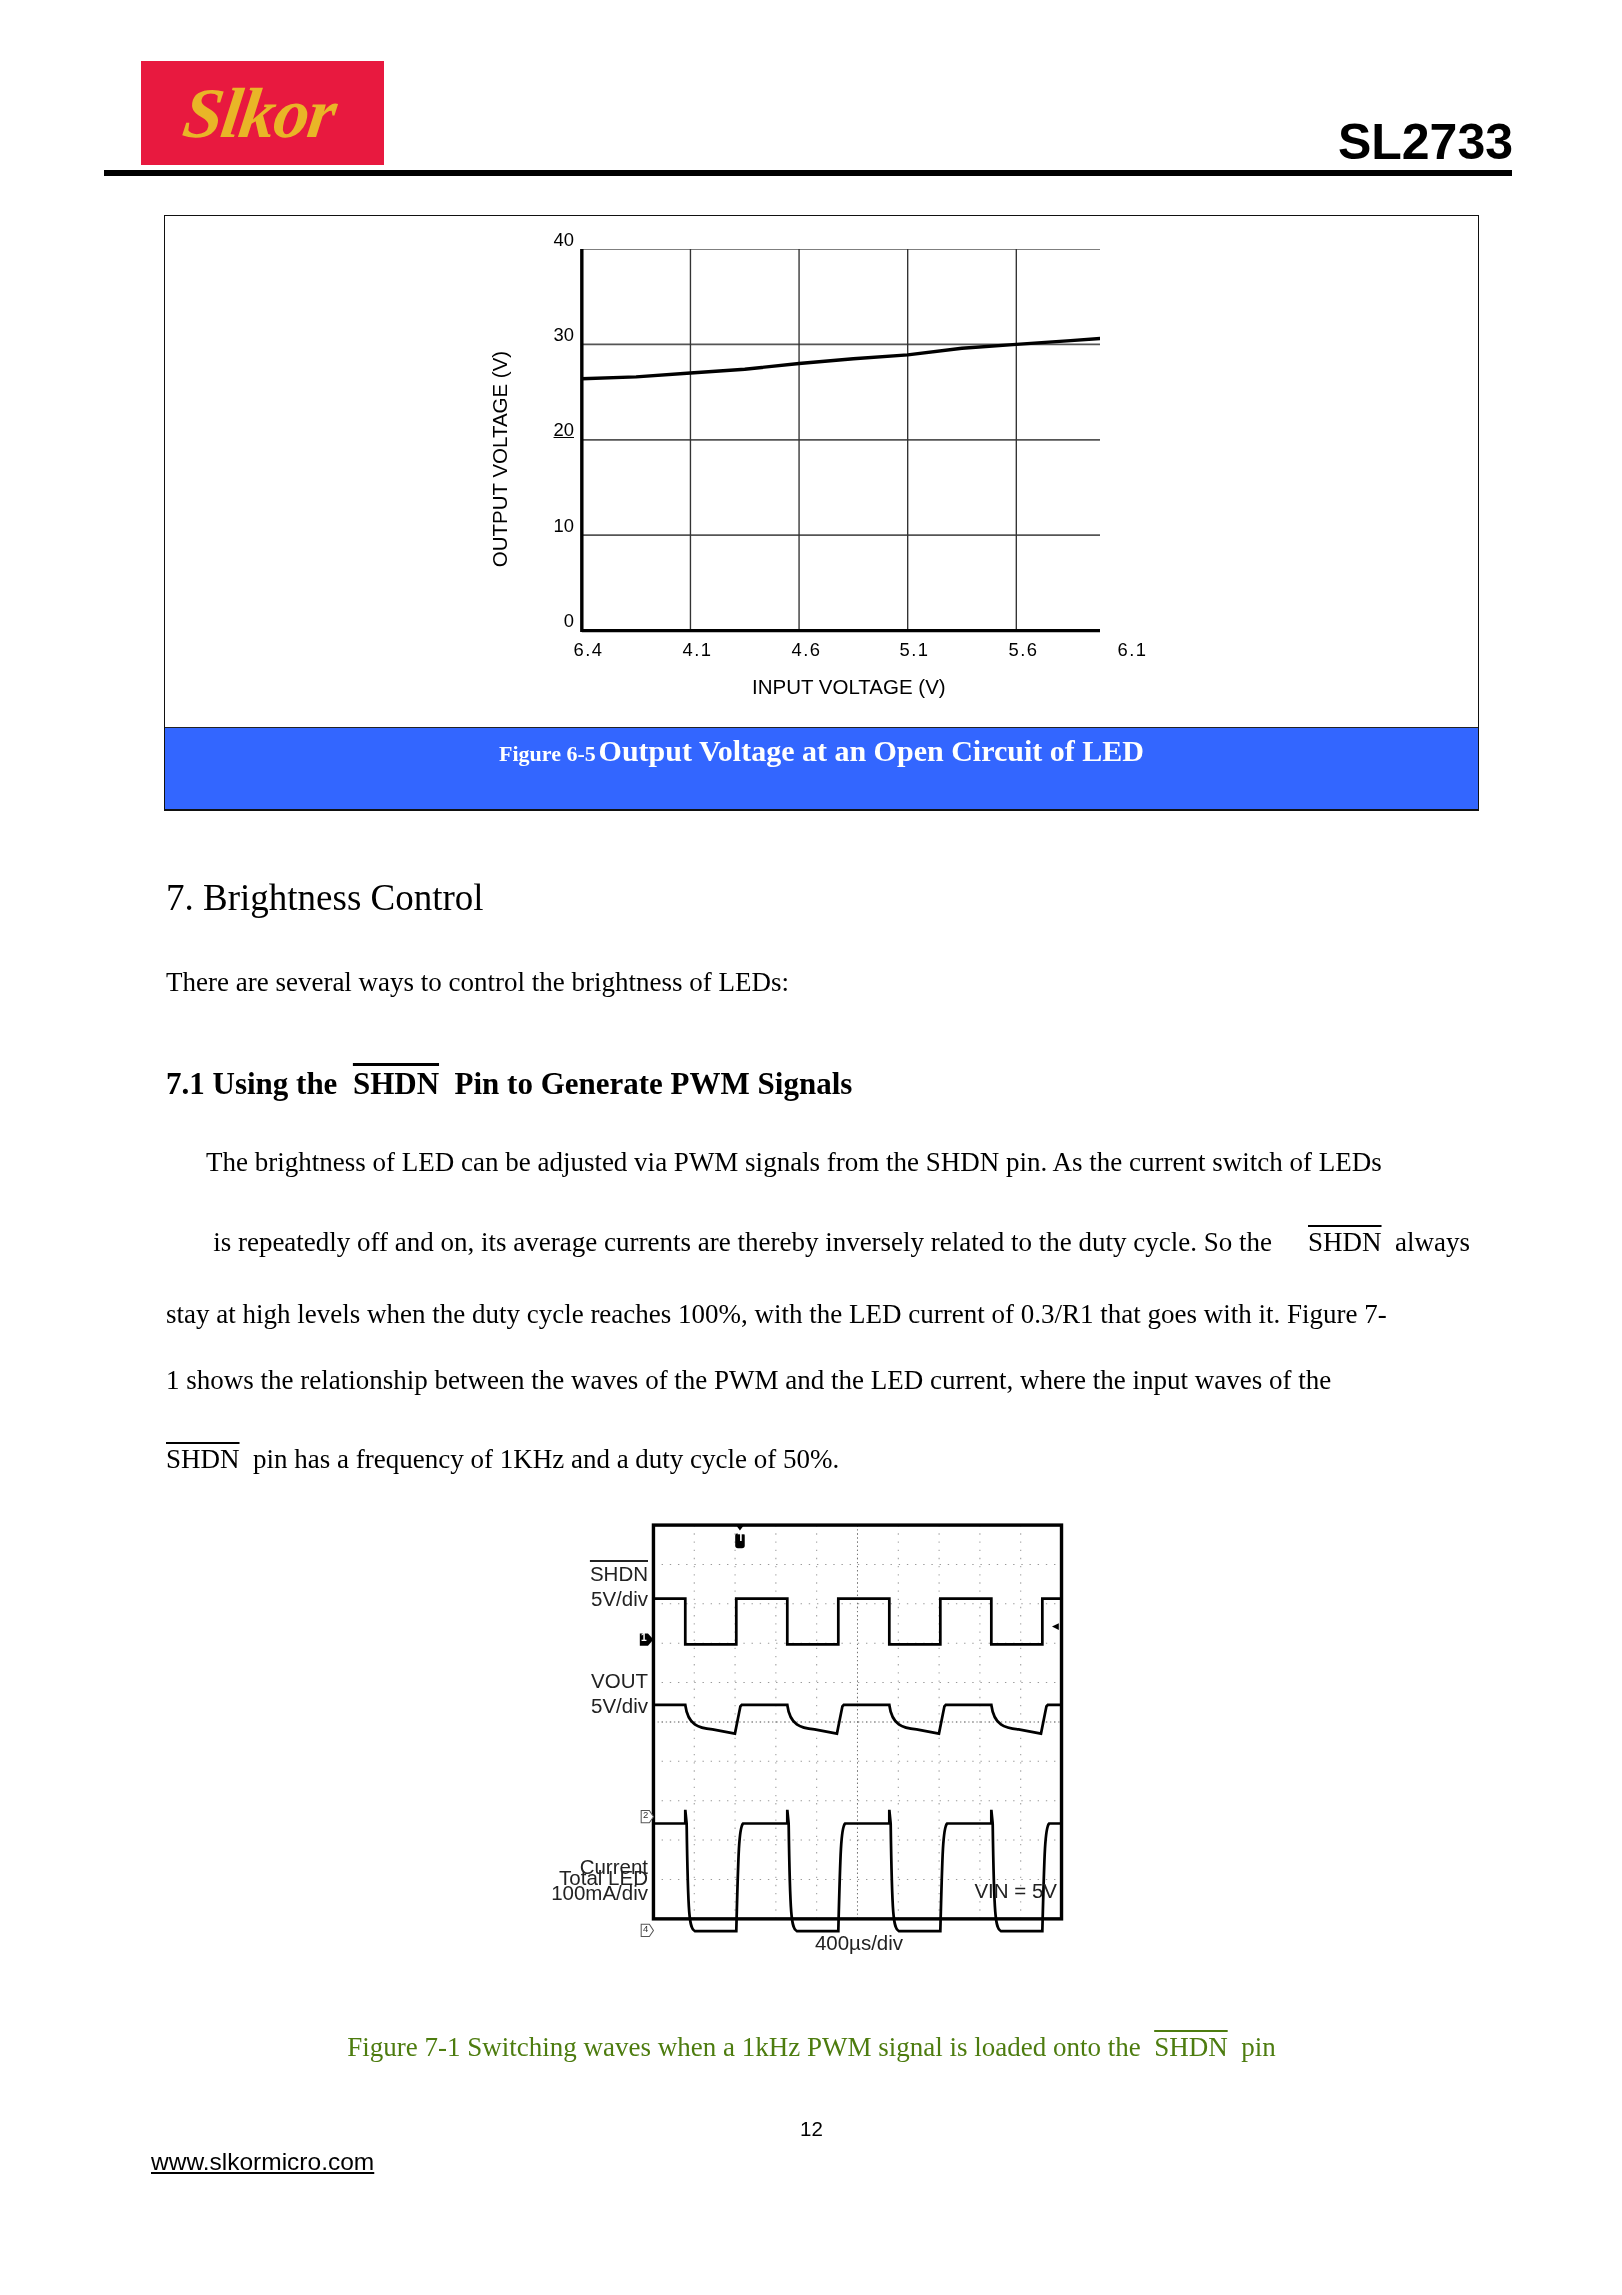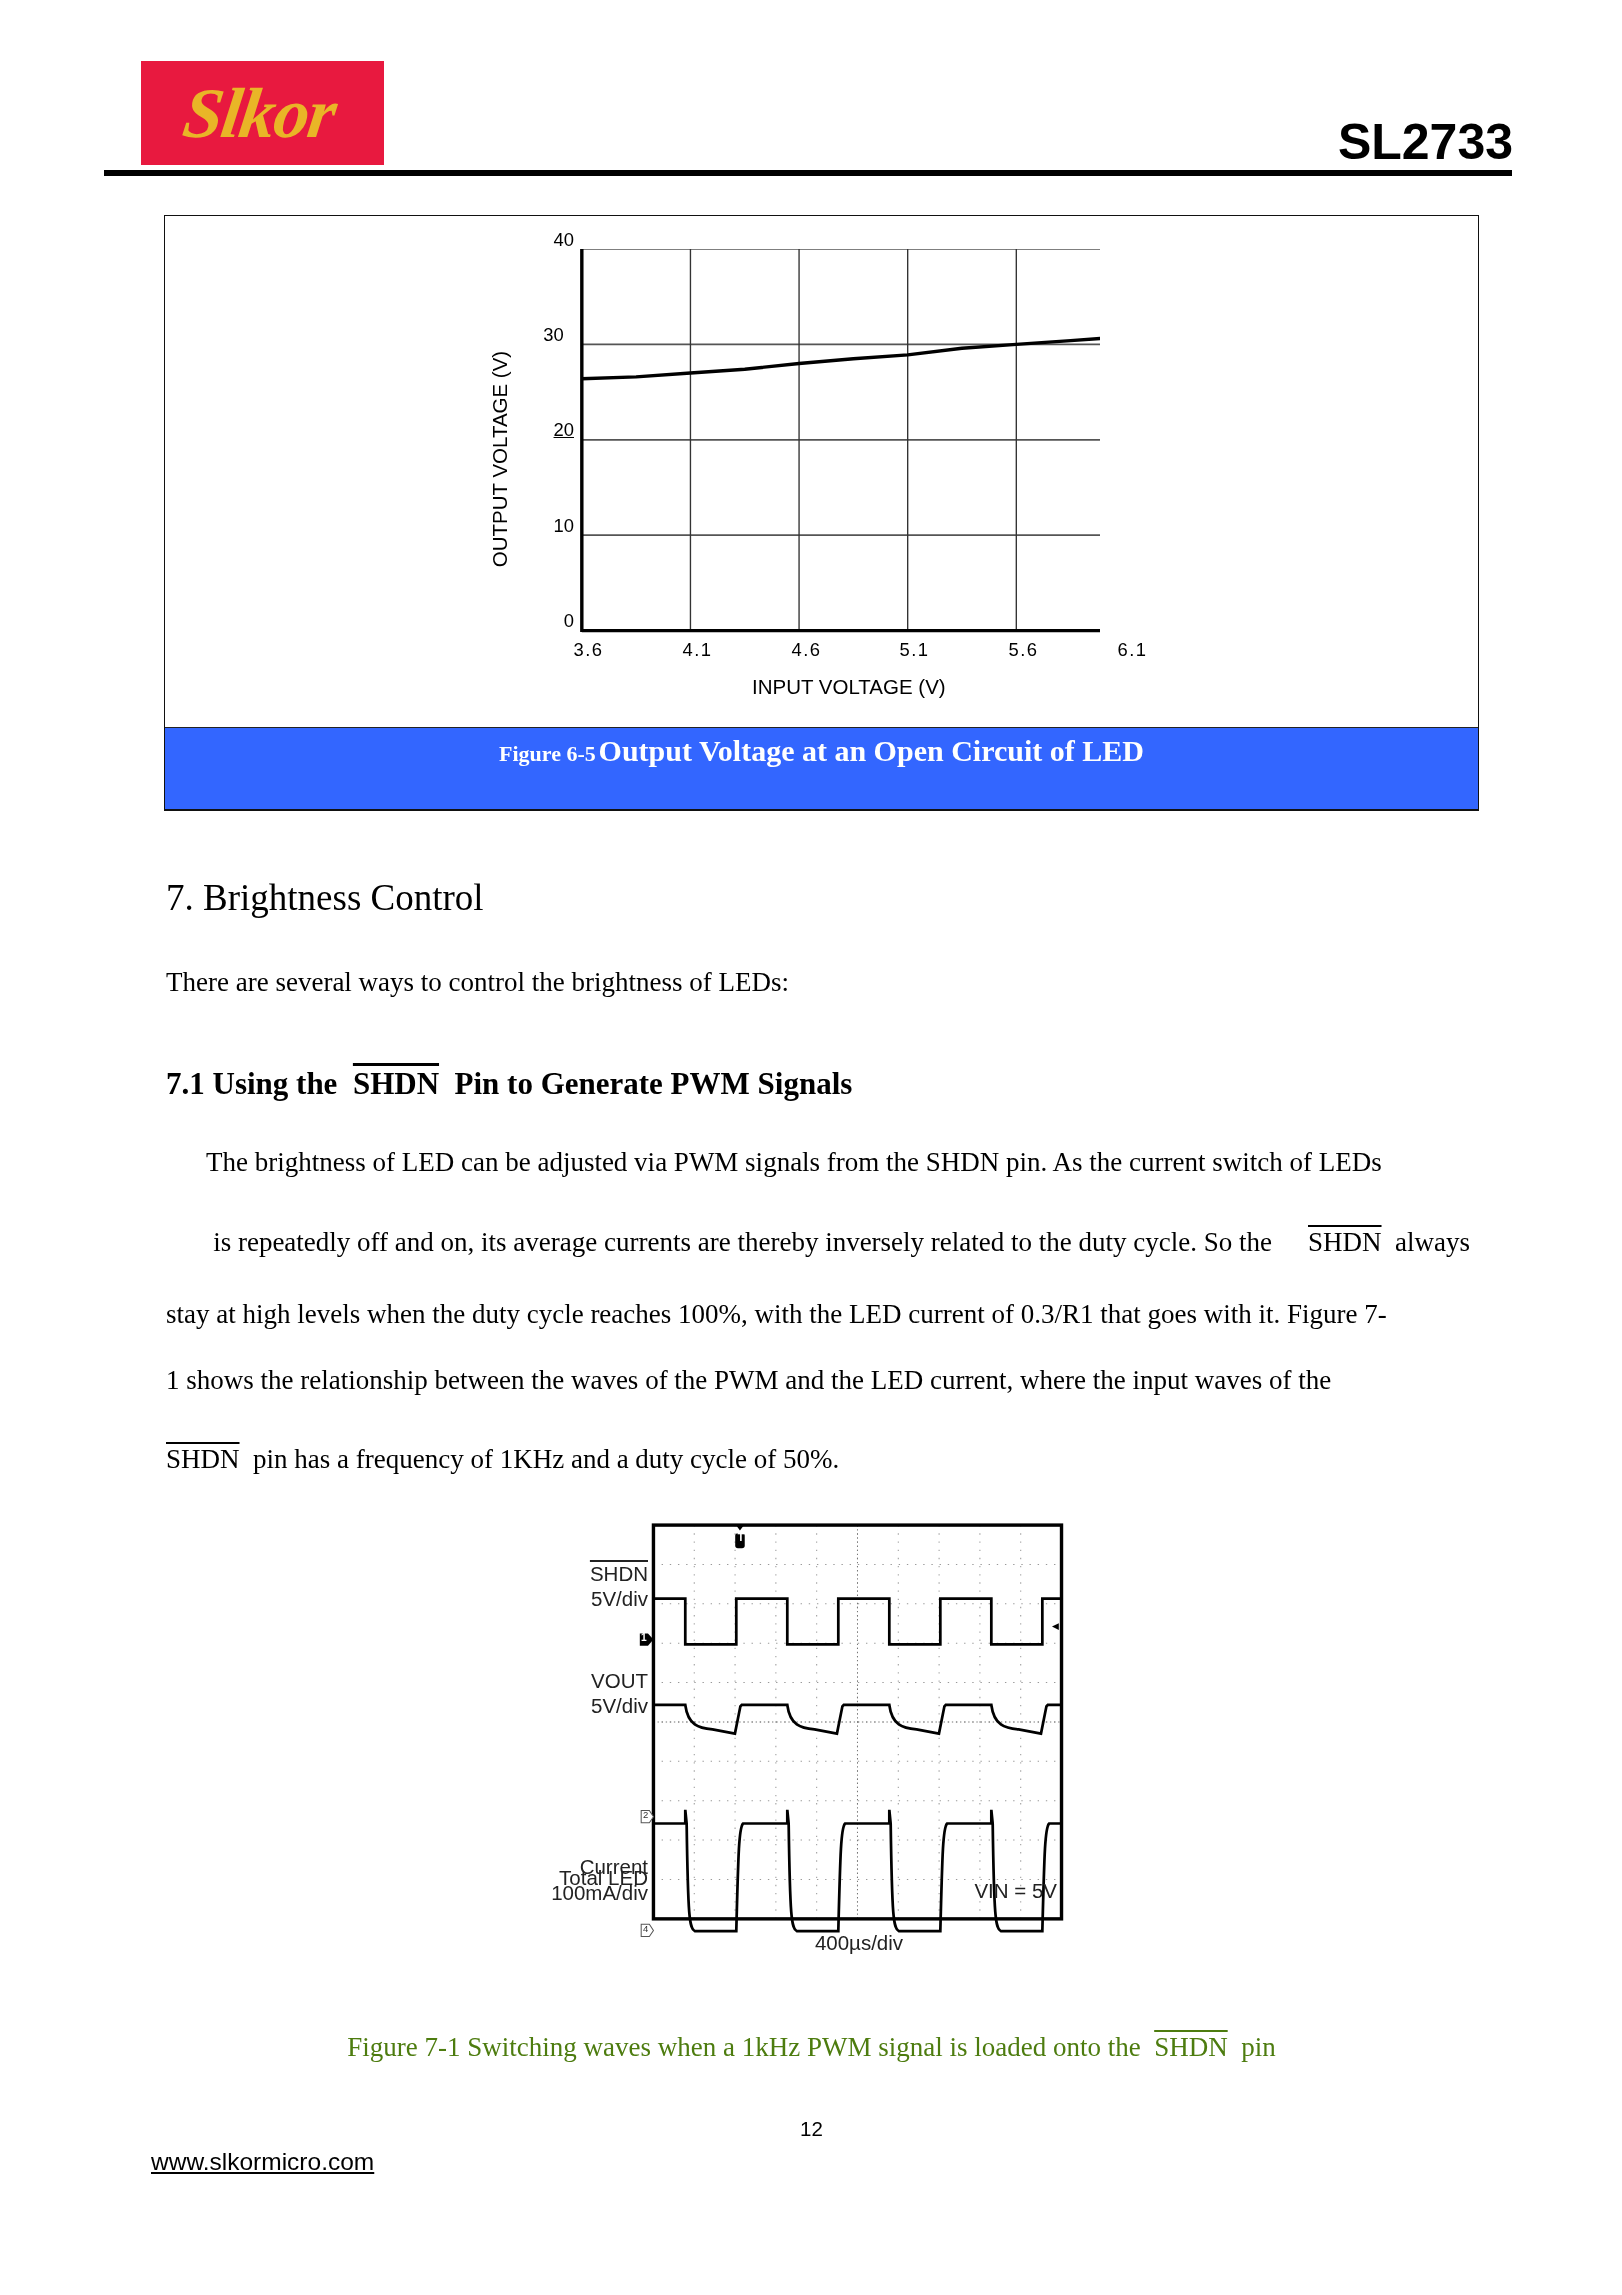--- a/index.html
+++ b/index.html
@@ -73,25 +73,25 @@
           <line x1="1037" x2="1037" y1="0" y2="560" stroke="#333" stroke-width="2"></line>
           <line x1="240" x2="240" y1="0" y2="562" stroke="#000" stroke-width="5"></line>
           <line x1="240" x2="1037" y1="560" y2="560" stroke="#000" stroke-width="5"></line>
         </g>
       <path id="curve" fill="none" stroke="#000" stroke-width="5" stroke-linejoin="round" d="M240.0,190.4 L319.7,187.6 L399.4,182.0 L479.1,176.4 L558.8,168.0 L638.5,161.0 L718.2,155.4 L797.9,145.6 L877.6,140.0 L957.3,134.4 L1037.0,128.8"></path>
     </svg>
     <div id="yticks">
         <div class="ytick" style="left: 115px; top: 361px;">0</div>
         <div class="ytick" style="left: 115px; top: 266px;">10</div>
         <div class="ytick" style="left: 115px; top: 170px; text-decoration: underline;">20</div>
-        <div class="ytick" style="left: 115px; top: 75px; text-align: center;">30</div>
+        <div class="ytick" style="left: 115px; top: 75px;">30</div>
         <div class="ytick" style="left: 115px; top: -20.5px;">40</div>
       </div>
     <div id="xticks">
-        <div class="xtick" style="left: 143px; top: 390px;">3.6</div>
+        <div class="xtick" style="left: 143px; top: 390px;">6.4</div>
         <div class="xtick" style="left: 252px; top: 390px;">4.1</div>
         <div class="xtick" style="left: 361px; top: 390px;">4.6</div>
         <div class="xtick" style="left: 469px; top: 390px;">5.1</div>
         <div class="xtick" style="left: 578px; top: 390px;">5.6</div>
         <div class="xtick" style="left: 687px; top: 390px;">6.1</div>
       </div>
     <div class="axis-label" style="left: 334px; top: 426px;">INPUT VOLTAGE (V)</div>
     <div class="axis-label" style="left: -27px; top: 198px; width: 218px; text-align: center; transform: rotate(-90deg);">OUTPUT VOLTAGE (V)</div>
   </div>
 

